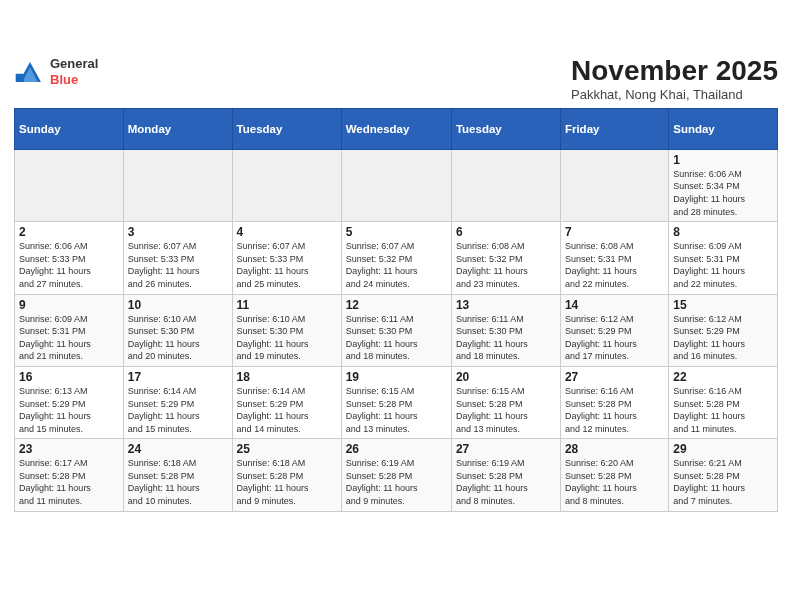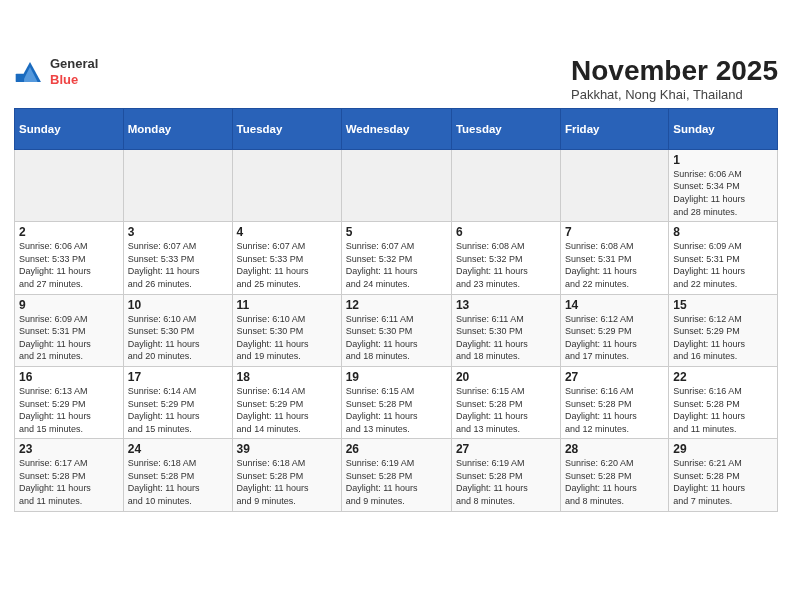--- a/index.html
+++ b/index.html
@@ -302,21 +302,21 @@
 and 11 minutes.</div>
           </td>
           <td>
             <div class="day-num">24</div>
             <div class="day-info" style="white-space: pre-line;">Sunrise: 6:18 AM
 Sunset: 5:28 PM
 Daylight: 11 hours
 and 10 minutes.</div>
           </td>
           <td>
-            <div class="day-num">39</div>
+            <div class="day-num">25</div>
             <div class="day-info" style="white-space: pre-line;">Sunrise: 6:18 AM
 Sunset: 5:28 PM
 Daylight: 11 hours
 and 9 minutes.</div>
           </td>
           <td>
             <div class="day-num">26</div>
             <div class="day-info" style="white-space: pre-line;">Sunrise: 6:19 AM
 Sunset: 5:28 PM
 Daylight: 11 hours

